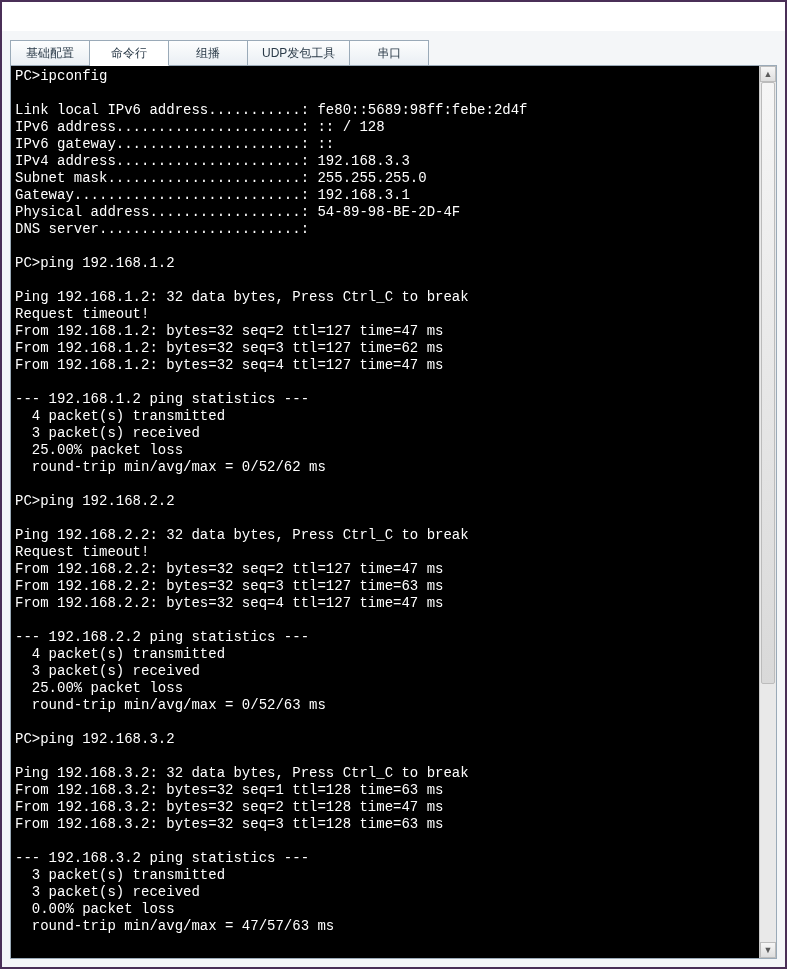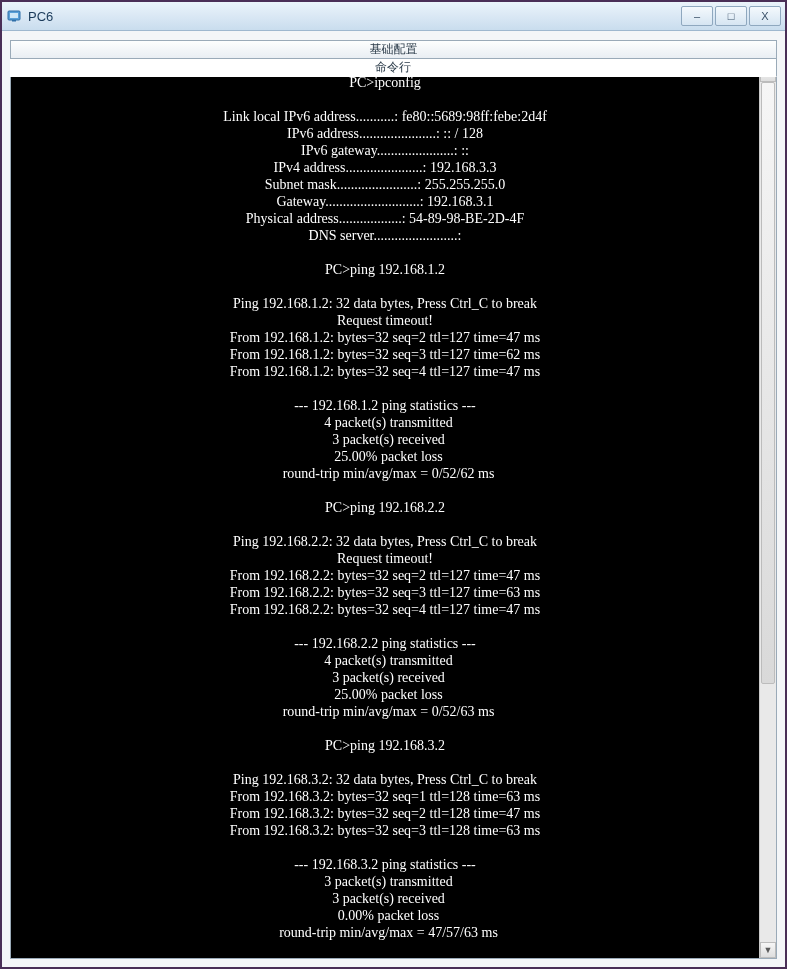--- a/index.html
+++ b/index.html
@@ -65,21 +65,20 @@
     position:absolute;
     top:29px; left:0; right:0; bottom:0;
     background:#f4f6f8;
     padding:8px 8px 0 8px;
     box-sizing:border-box;
   }
   .tabs {
     display:flex;
     height:26px;
     font-size:12px;
-    flex-direction:column;
   }
   .tab {
     border:1px solid #9aaab8;
     border-bottom:none;
     background:linear-gradient(to bottom,#fdfefe,#e9eef3);
     padding:0 14px;
     display:flex;
     align-items:center;
     margin-right:0px;
     position:relative;
@@ -100,27 +99,26 @@
     background:#000;
     position:absolute;
     top:34px; left:8px; right:8px; bottom:8px;
     box-sizing:border-box;
     display:flex;
   }
   .terminal {
     flex:1;
     background:#000;
     color:#fff;
-    font-family: Liberation Serif, serif;
+    font-family: Liberation Mono, monospace;
     font-size:14px;
     line-height:17px;
     white-space:pre;
-    padding:8px 4px;
+    padding:2px 4px;
     overflow:hidden;
-    text-align:center;
   }
   .scrollbar {
     width:16px;
     background:#e9e9e9;
     border-left:1px solid #c9c9c9;
     display:flex;
     flex-direction:column;
   }
   .sb-btn {
     height:16px;
@@ -146,41 +144,20 @@
     border-radius:2px;
     box-sizing:border-box;
     cursor:pointer;
   }
 </style>
 </head>
 <body>
 
 <div class="outer-border">
 
-  <div class="titlebar">
-    <span class="app-icon">
-      <svg viewBox="0 0 16 16">
-        <rect x="2" y="3" width="12" height="9" rx="1" fill="#5aa0d8" stroke="#2f6fa8"></rect>
-        <rect x="4" y="5" width="8" height="5" fill="#cfe7f7"></rect>
-        <rect x="6" y="12" width="4" height="1.5" fill="#2f6fa8"></rect>
-      </svg>
-    </span>
-    <span class="title-text">PC6</span>
-    <div class="win-controls">
-      <div class="win-btn">
-          <span>–</span>
-        </div>
-      <div class="win-btn">
-          <span>□</span>
-        </div>
-      <div class="win-btn">
-          <span>X</span>
-        </div>
-    </div>
-  </div>
 
   <div class="client">
     <div class="tabs" id="tab-bar">
         <div class="tab">
           <span>基础配置</span>
         </div>
         <div class="tab active">
           <span>命令行</span>
         </div>
         <div class="tab">

